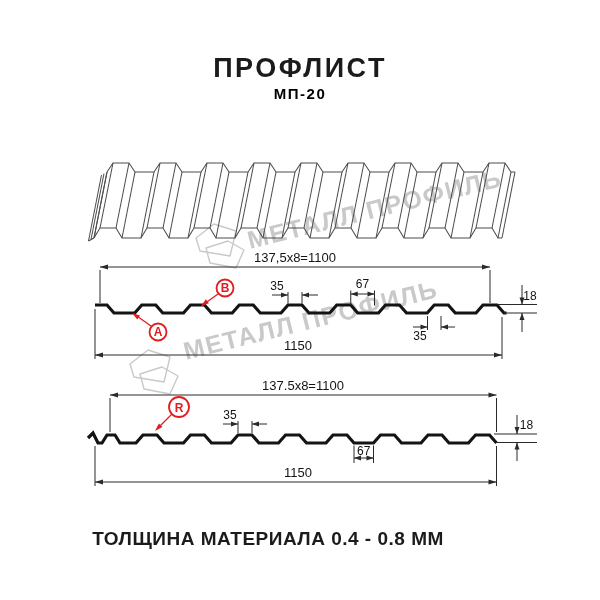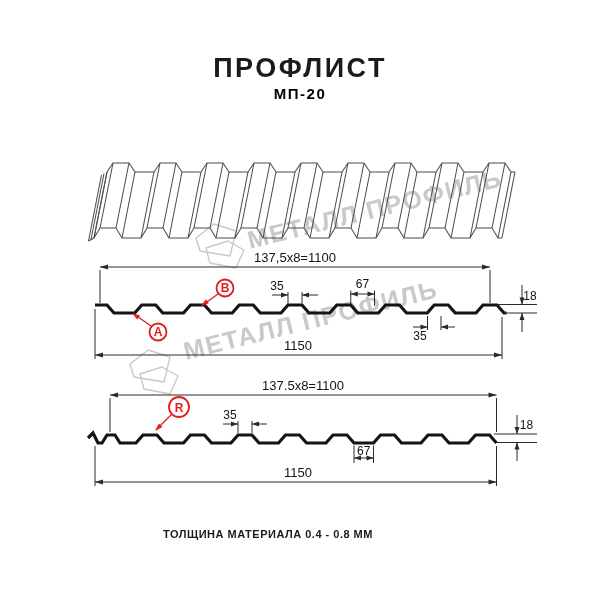--- a/index.html
+++ b/index.html
@@ -3,21 +3,21 @@
 <meta charset="utf-8">
 <style>
   html,body{margin:0;padding:0;background:#ffffff;}
   #page{position:relative;width:600px;height:600px;background:#ffffff;overflow:hidden;
         font-family:"Liberation Sans", sans-serif;color:#161616;}
   .title{position:absolute;top:53px;left:0;width:600px;text-align:center;
          font-size:27px;font-weight:800;letter-spacing:2.5px;color:#1b1b1b;}
   .subtitle{position:absolute;top:85px;left:0;width:600px;text-align:center;
          font-size:15px;font-weight:700;letter-spacing:1.5px;color:#000000;}
   .footer{position:absolute;top:528px;left:0;width:536px;text-align:center;
-         font-size:11px;font-weight:700;letter-spacing:0.5px;color:#1b1b1b;}
+         font-size:19px;font-weight:700;letter-spacing:0.5px;color:#1b1b1b;}
   svg{position:absolute;left:0;top:0;font-family:"Liberation Sans", sans-serif;}
   .profile{fill:none;stroke:#141414;stroke-width:3.2;stroke-linejoin:miter;}
   .persp{fill:none;stroke:#4d4d4d;stroke-width:1.05;}
   .dim{stroke:#2a2a2a;stroke-width:1;fill:none;}
   .dimtxt{fill:#141414;font-size:13px;}
   .dimtxt-s{fill:#141414;font-size:12px;}
   .ah{fill:#2a2a2a;stroke:none;}
   .red{stroke:#e11d1d;fill:none;stroke-width:1.8;}
   .redline{stroke:#e11d1d;stroke-width:1.3;fill:none;}
   .redhead{fill:#e11d1d;stroke:none;}

